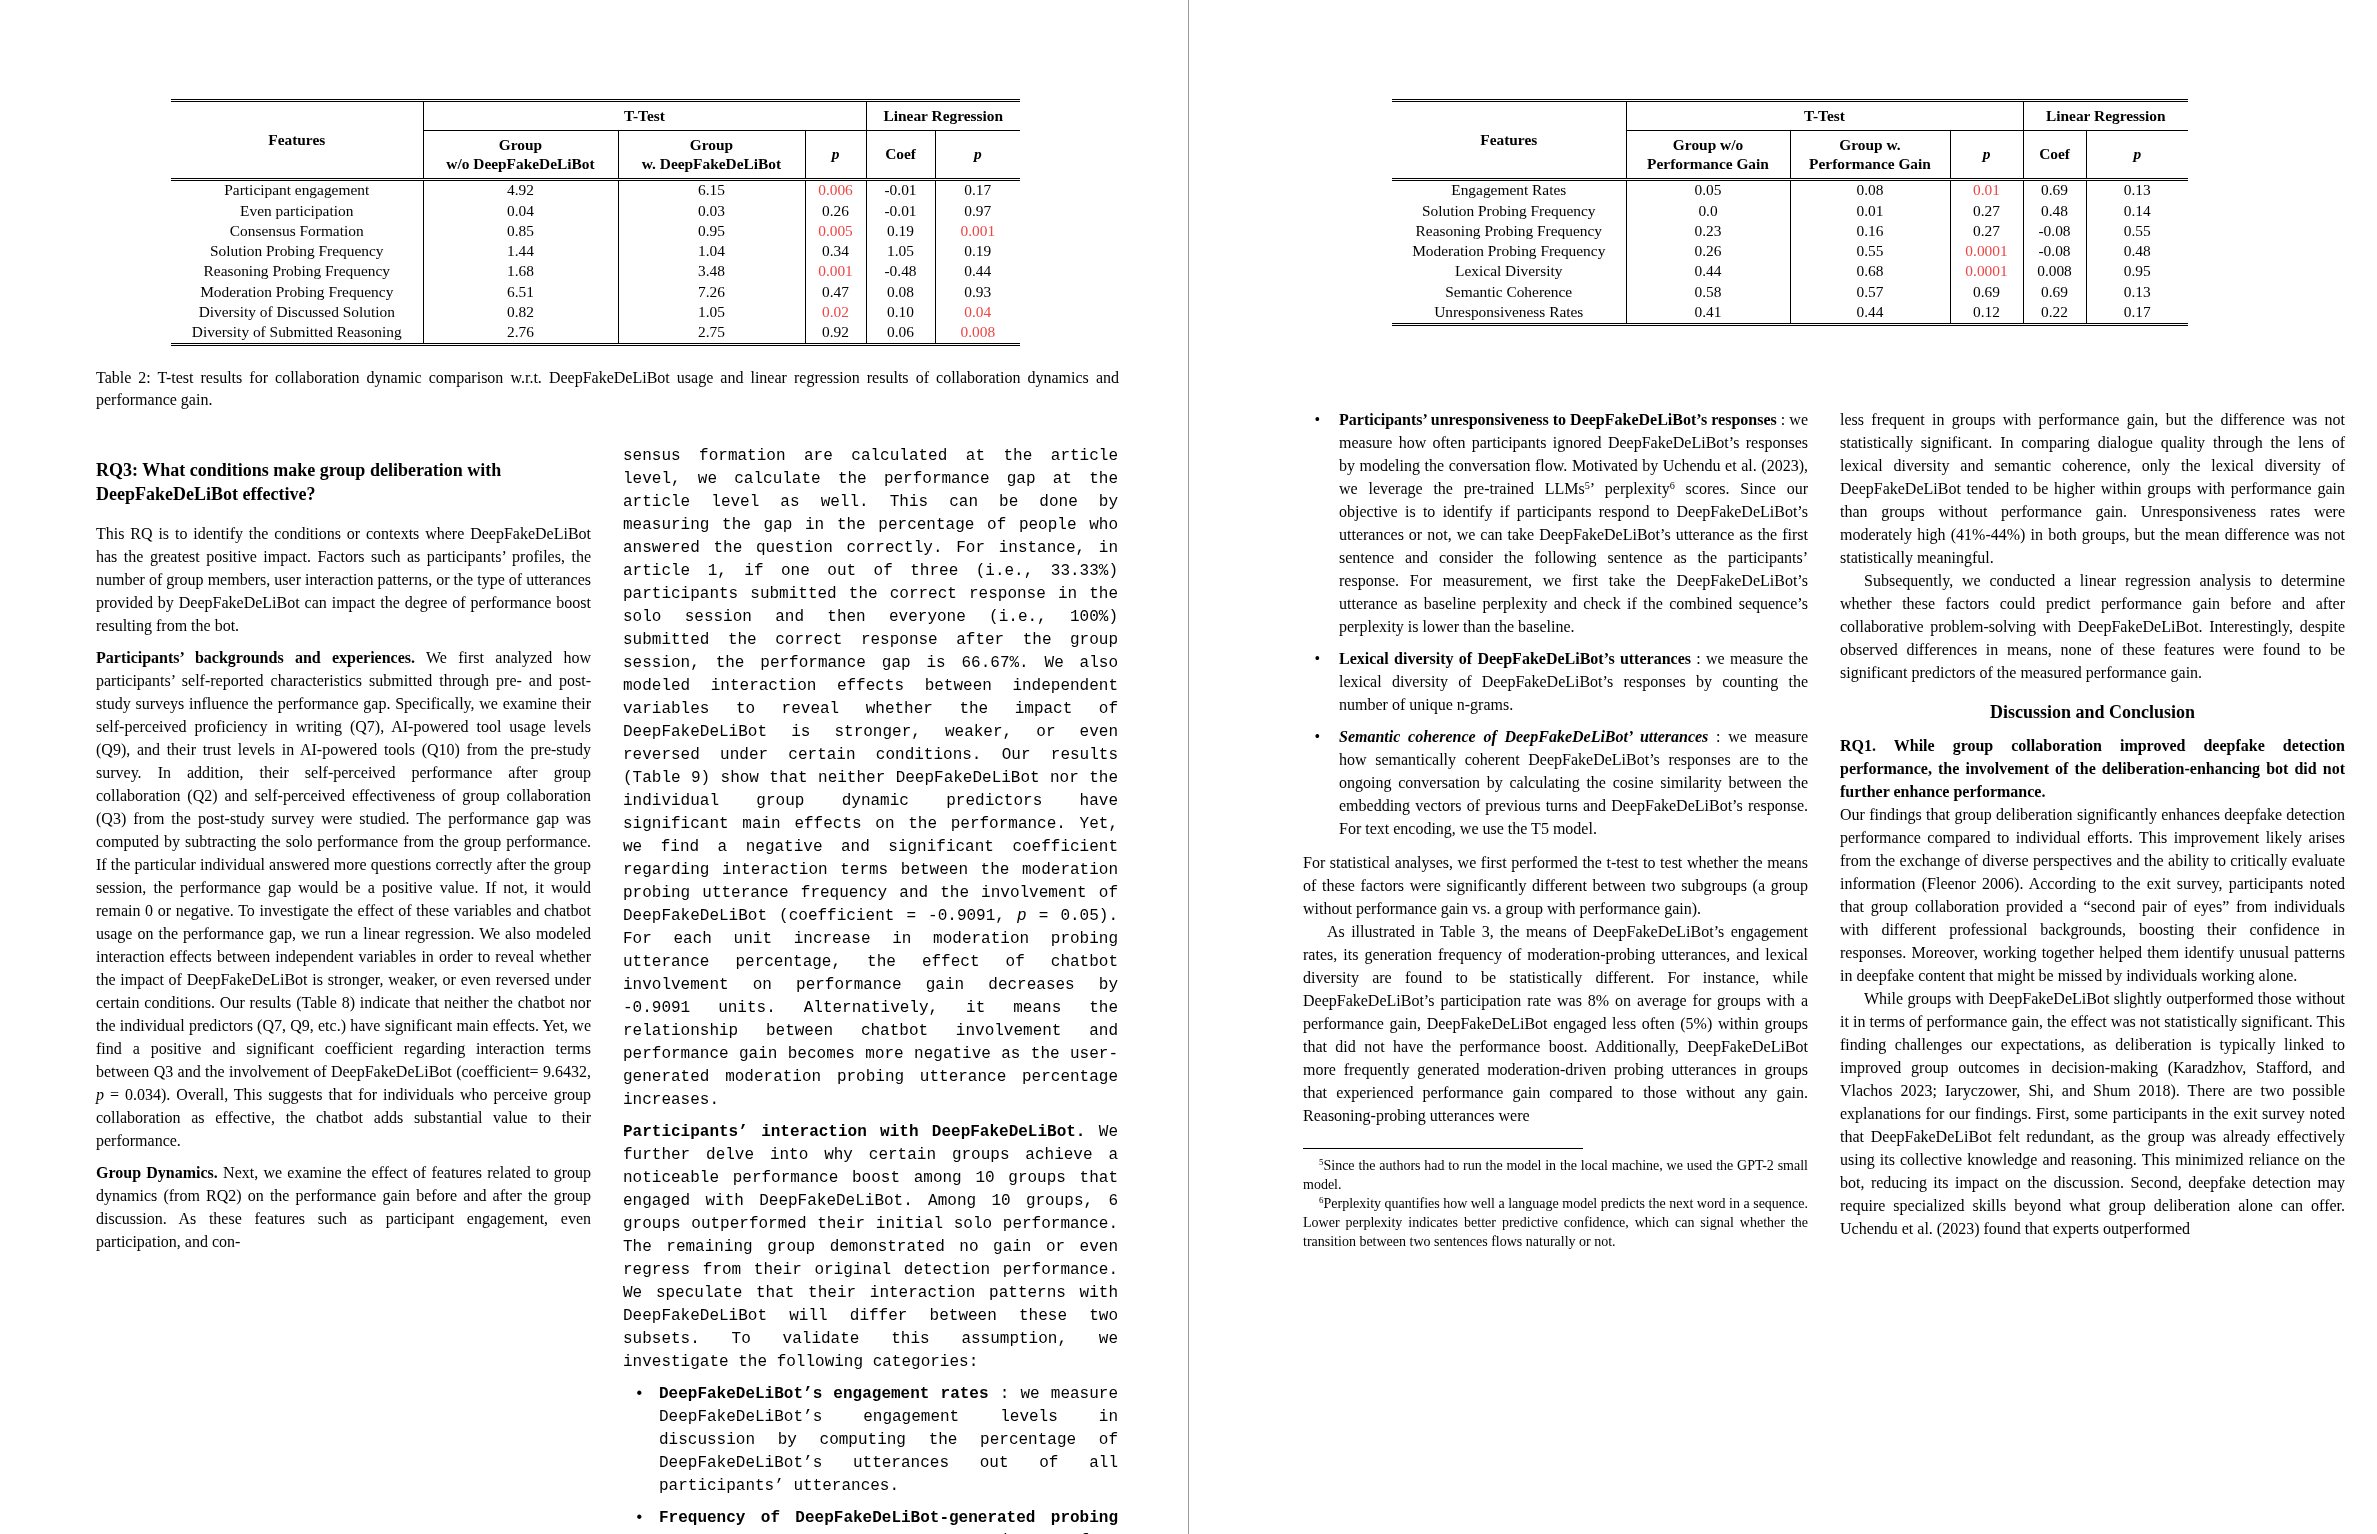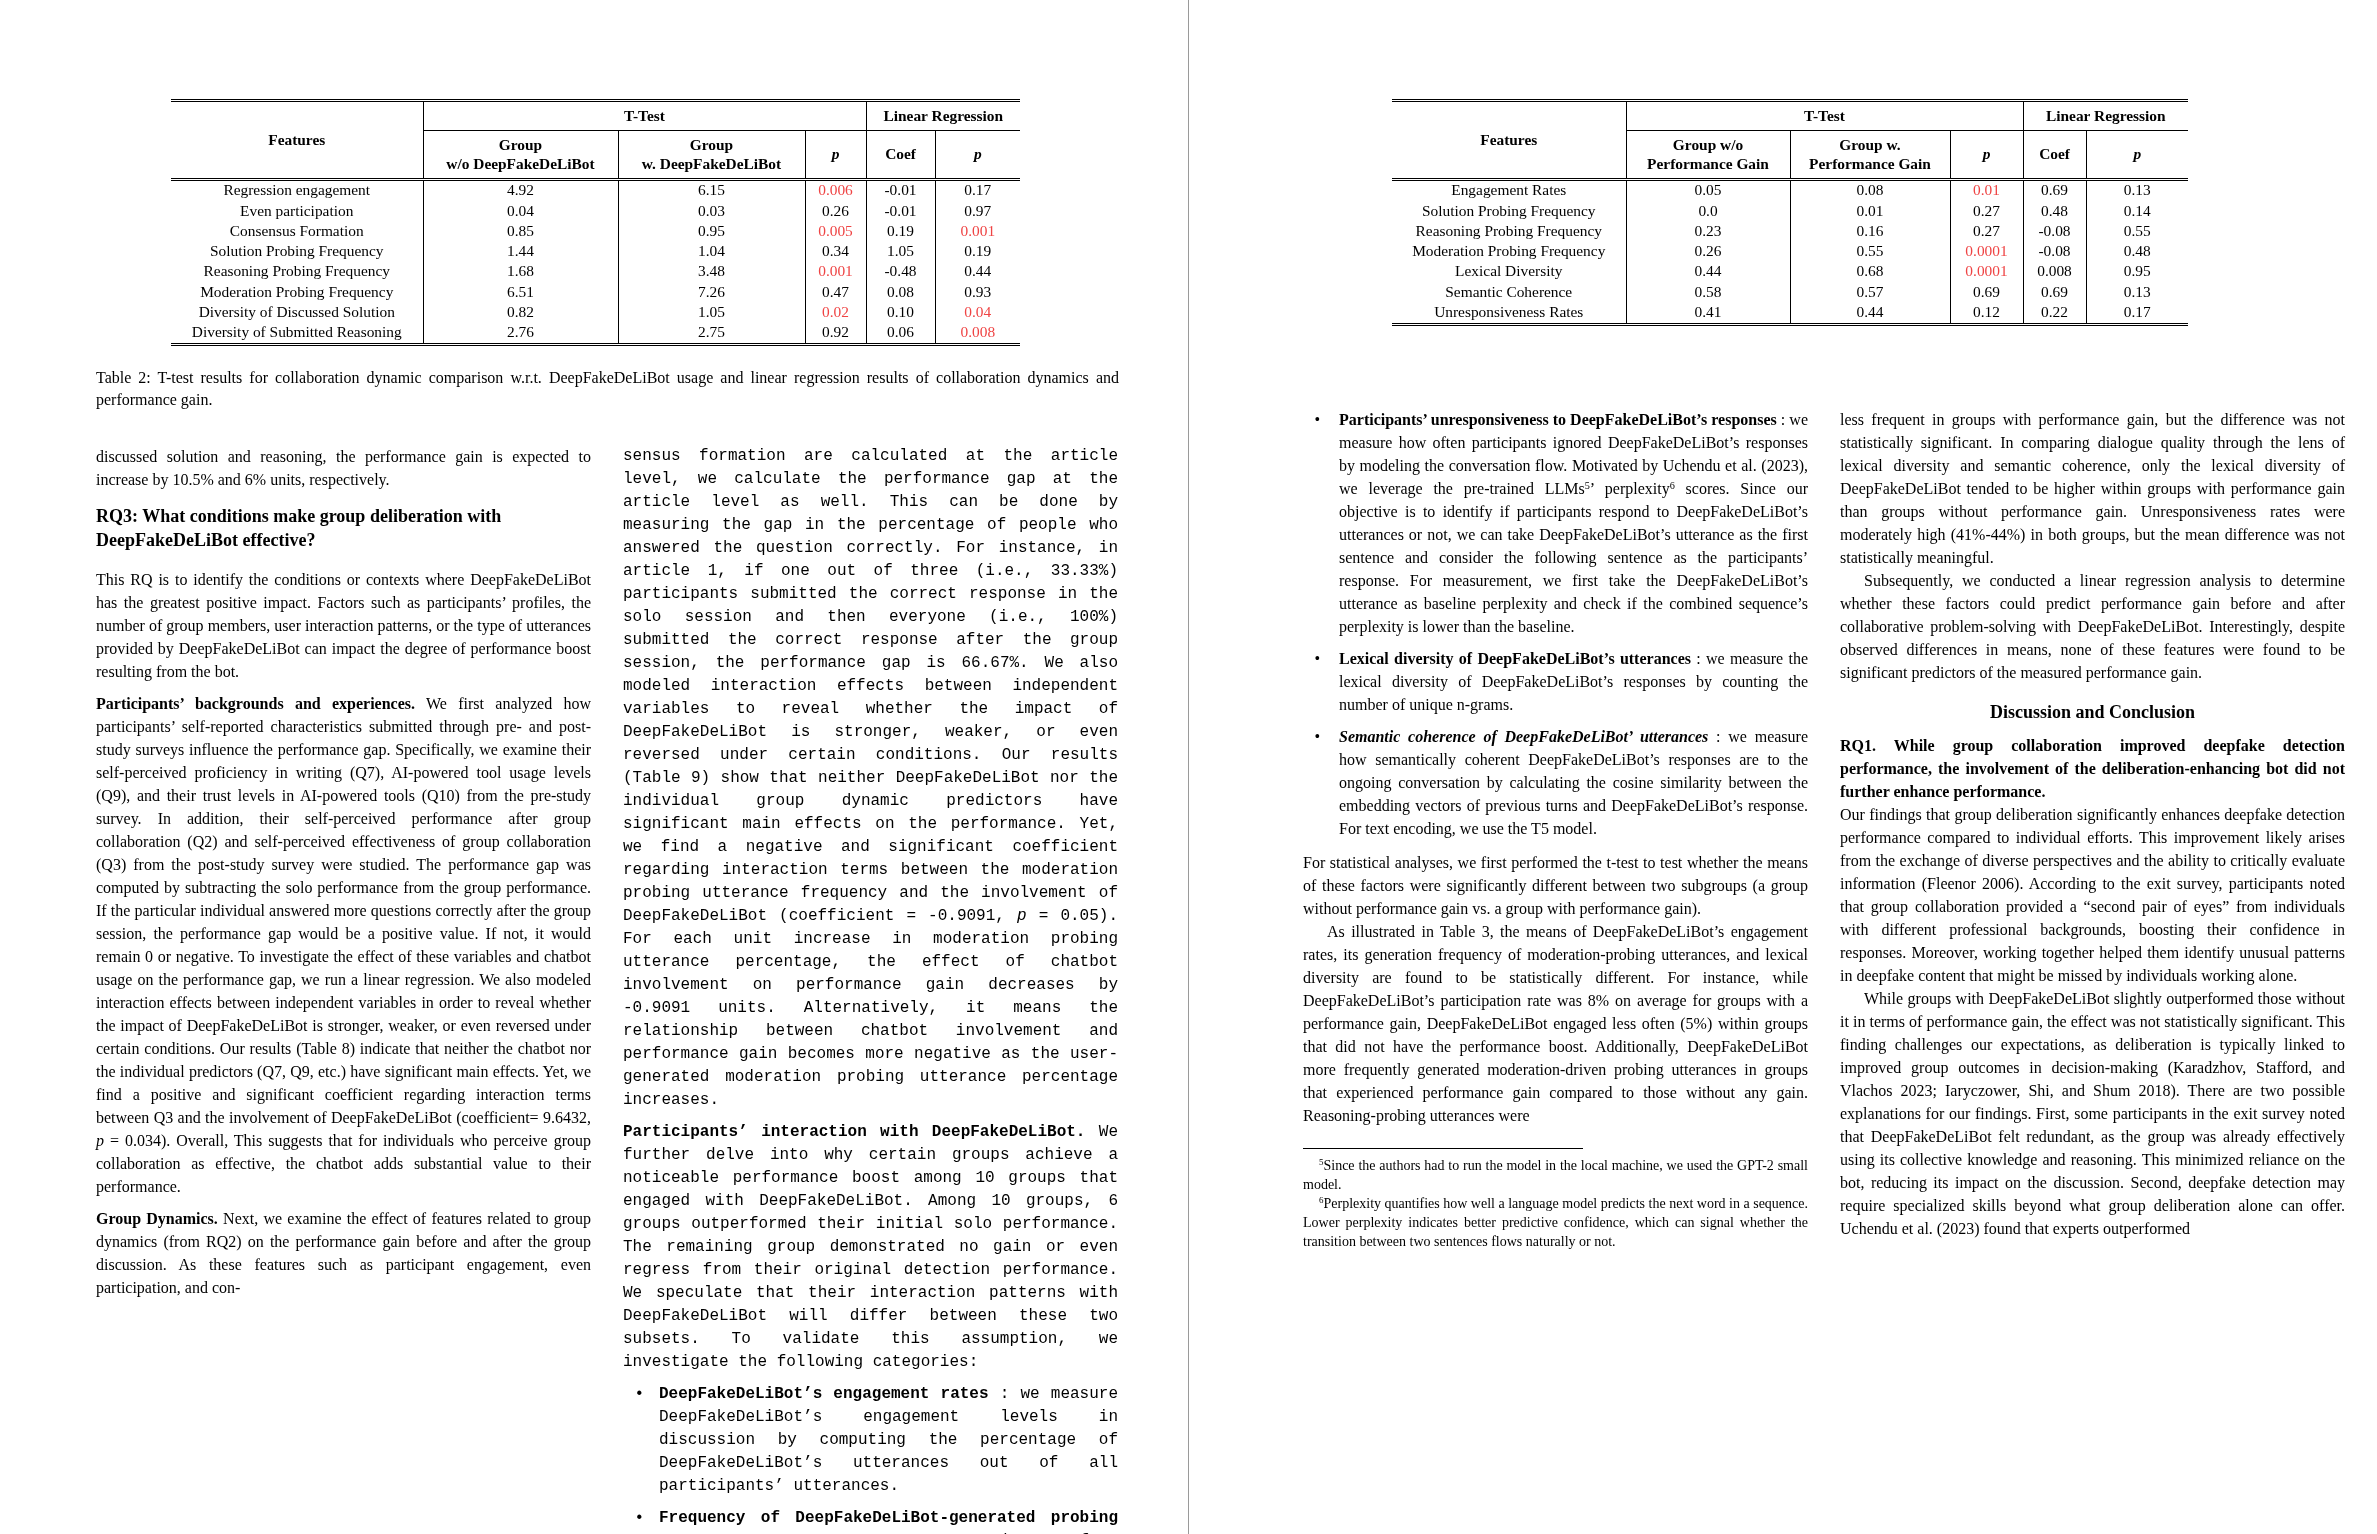--- a/index.html
+++ b/index.html
@@ -70,21 +70,21 @@
 w/o DeepFakeDeLiBot</th>
           <th class="vline">Group
 w. DeepFakeDeLiBot</th>
           <th class="vline p-head">p</th>
           <th class="vline">Coef</th>
           <th class="vline p-head">p</th>
         </tr>
       </thead>
       <tbody>
           <tr>
-            <td>Regression engagement</td>
+            <td>Participant engagement</td>
             <td class="vline">4.92</td>
             <td class="vline">6.15</td>
             <td class="red vline">0.006</td>
             <td class="vline">-0.01</td>
             <td class="vline">0.17</td>
           </tr>
           <tr>
             <td>Even participation</td>
             <td class="vline">0.04</td>
             <td class="vline">0.03</td>
@@ -140,21 +140,20 @@
             <td class="vline">0.06</td>
             <td class="red vline">0.008</td>
           </tr>
         </tbody>
     </table>
   </div>
   <div class="tbl-caption" style="left:96px;top:367px;width:1023px;text-align:justify;">Table 2: T-test results for collaboration dynamic comparison w.r.t. DeepFakeDeLiBot usage and linear regression results of collaboration dynamics and performance gain.</div>
 
   <div class="cols" style="left:96px;top:445px;width:1023px;gap:32px;">
     <div class="col" style="width:495px;">
-      <p><span>discussed solution and reasoning, the performance gain is expected to increase by 10.5% and 6% units, respectively.</span></p>
       <h2 class="rq">RQ3: What conditions make group deliberation with DeepFakeDeLiBot effective?</h2>
       <p><span>This RQ is to identify the conditions or contexts where DeepFakeDeLiBot has the greatest positive impact. Factors such as participants’ profiles, the number of group members, user interaction patterns, or the type of utterances provided by DeepFakeDeLiBot can impact the degree of performance boost resulting from the bot.</span></p>
       <p class="gap"><span style="font-weight: bold;">Participants’ backgrounds and experiences.</span><span> We first analyzed how participants’ self-reported characteristics submitted through pre- and post-study surveys influence the performance gap. Specifically, we examine their self-perceived proficiency in writing (Q7), AI-powered tool usage levels (Q9), and their trust levels in AI-powered tools (Q10) from the pre-study survey. In addition, their self-perceived performance after group collaboration (Q2) and self-perceived effectiveness of group collaboration (Q3) from the post-study survey were studied. The performance gap was computed by subtracting the solo performance from the group performance. If the particular individual answered more questions correctly after the group session, the performance gap would be a positive value. If not, it would remain 0 or negative. To investigate the effect of these variables and chatbot usage on the performance gap, we run a linear regression. We also modeled interaction effects between independent variables in order to reveal whether the impact of DeepFakeDeLiBot is stronger, weaker, or even reversed under certain conditions. Our results (Table 8) indicate that neither the chatbot nor the individual predictors (Q7, Q9, etc.) have significant main effects. Yet, we find a positive and significant coefficient regarding interaction terms between Q3 and the involvement of DeepFakeDeLiBot (coefficient= 9.6432, </span><span style="font-style: italic;">p</span><span> = 0.034). Overall, This suggests that for individuals who perceive group collaboration as effective, the chatbot adds substantial value to their performance.</span></p>
       <p class="gap"><span style="font-weight: bold;">Group Dynamics.</span><span> Next, we examine the effect of features related to group dynamics (from RQ2) on the performance gain before and after the group discussion. As these features such as participant engagement, even participation, and con-</span></p>
     </div>
     <div class="col" style="width:495px;font-family:Liberation Mono, monospace;">
       <p><span>sensus formation are calculated at the article level, we calculate the performance gap at the article level as well. This can be done by measuring the gap in the percentage of people who answered the question correctly. For instance, in article 1, if one out of three (i.e., 33.33%) participants submitted the correct response in the solo session and then everyone (i.e., 100%) submitted the correct response after the group session, the performance gap is 66.67%. We also modeled interaction effects between independent variables to reveal whether the impact of DeepFakeDeLiBot is stronger, weaker, or even reversed under certain conditions. Our results (Table 9) show that neither DeepFakeDeLiBot nor the individual group dynamic predictors have significant main effects on the performance. Yet, we find a negative and significant coefficient regarding interaction terms between the moderation probing utterance frequency and the involvement of DeepFakeDeLiBot (coefficient = -0.9091, </span><span style="font-style: italic;">p</span><span> = 0.05). For each unit increase in moderation probing utterance percentage, the effect of chatbot involvement on performance gain decreases by -0.9091 units. Alternatively, it means the relationship between chatbot involvement and performance gain becomes more negative as the user-generated moderation probing utterance percentage increases.</span></p>
       <p class="gap"><span style="font-weight: bold;">Participants’ interaction with DeepFakeDeLiBot.</span><span> We further delve into why certain groups achieve a noticeable performance boost among 10 groups that engaged with DeepFakeDeLiBot. Among 10 groups, 6 groups outperformed their initial solo performance. The remaining group demonstrated no gain or even regress from their original detection performance. We speculate that their interaction patterns with DeepFakeDeLiBot will differ between these two subsets. To validate this assumption, we investigate the following categories:</span></p>
       <div class="bullet-item">
         <span class="marker">•</span>

